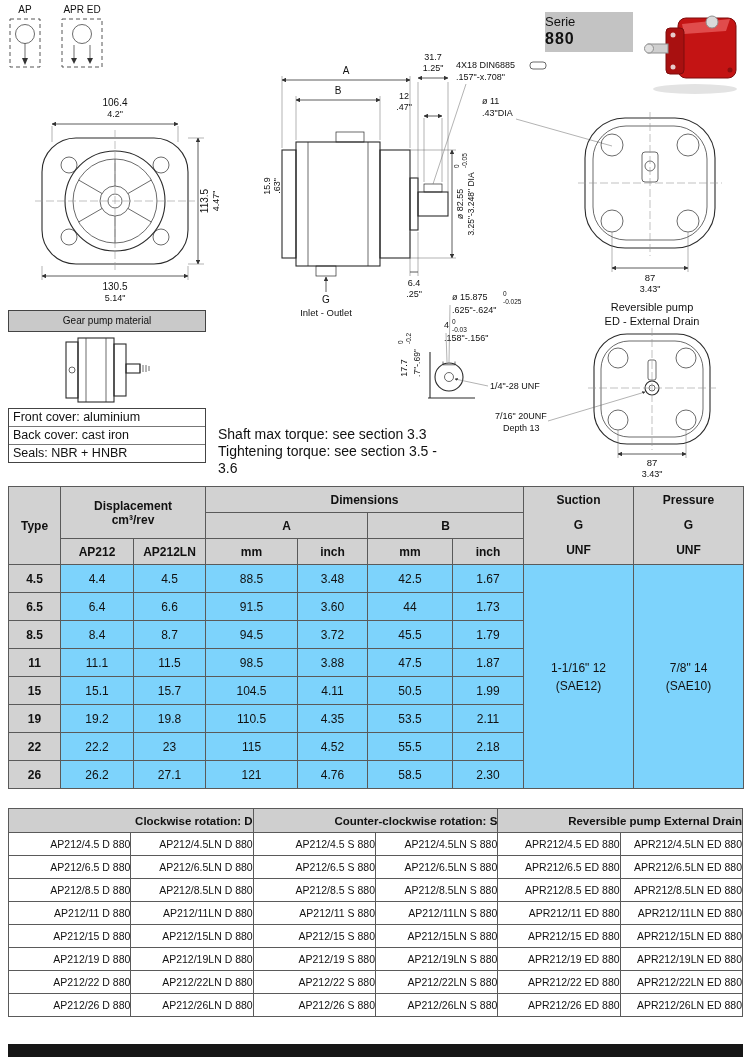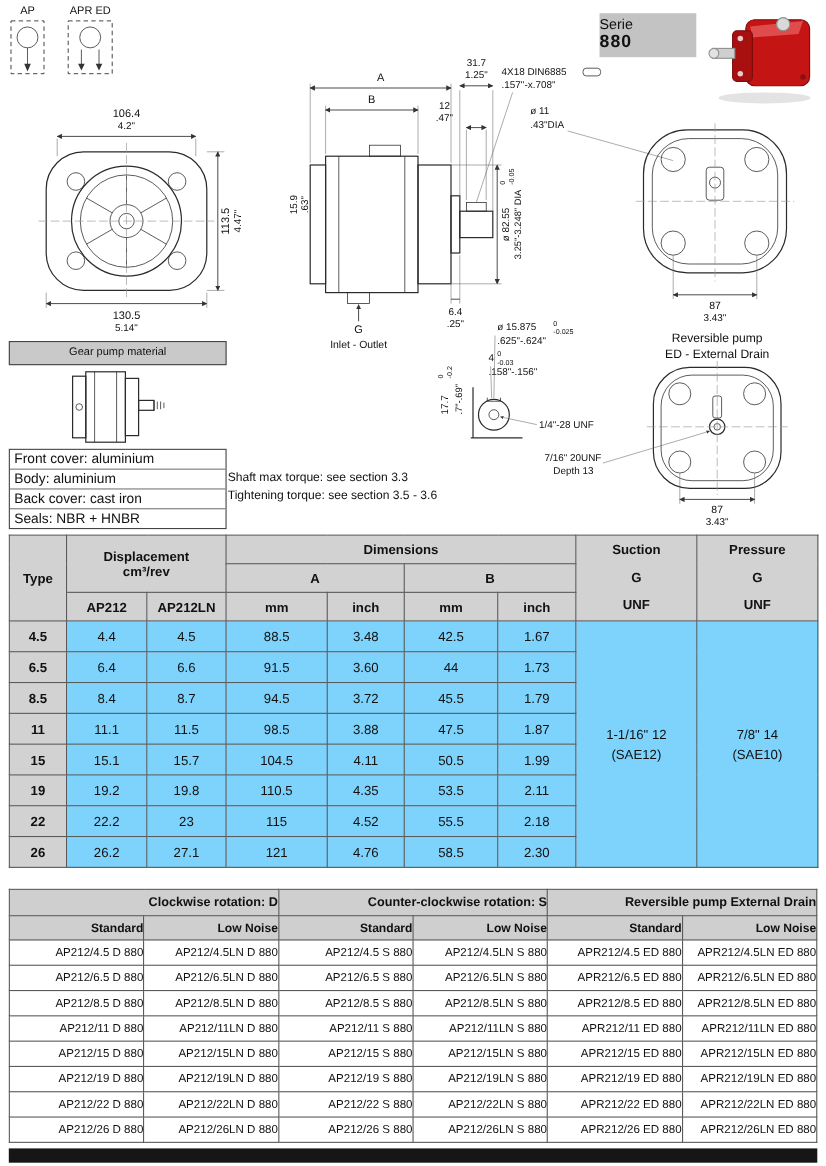--- a/index.html
+++ b/index.html
@@ -27,21 +27,21 @@
   
   .mat-box{left:8px;top:310px;width:198px;}
   .mat-title{border:1px solid #444;background:#c9c9c9;font-size:10px;text-align:center;height:20px;line-height:19px;}
   .mat-draw{display:block;margin:2px 0;}
   .mat-lines{border:1px solid #444;}
   .mat-line{font-size:12.5px;height:17px;line-height:16px;padding-left:4px;border-bottom:1px solid #777;}
   .mat-line:last-child{border-bottom:none;}
 
   
   .notes{left:207px;top:426px;width:250px;}
-  .note-line{font-size:11px;line-height:17px;}
+  .note-line{font-size:14px;line-height:17px;padding-left:11px;}
 
   
   .dim-table-wrap{left:8px;top:486px;}
   table{border-collapse:collapse;table-layout:fixed;}
   .dim-table{width:735px;font-size:12px;}
   .dim-table th,.dim-table td{border:1px solid #5a5a5a;text-align:center;vertical-align:middle;padding:0;}
   .dim-table thead th{background:#d2d2d2;font-weight:bold;height:25px;}
   .dim-table th.type-h{font-weight:bold;}
   .dim-table th.sp-h div{height:25px;line-height:25px;}
   .dim-table td{height:27px;background:#7dd3fc;}
@@ -296,21 +296,20 @@
       <rect x="106" y="10" width="12" height="52" class="outline"></rect>
       <rect x="118" y="30" width="14" height="9" class="outline"></rect>
       <line x1="132" y1="30" x2="132" y2="39" class="thin"></line>
       <line x1="135" y1="31" x2="135" y2="38" class="thin"></line>
       <line x1="138" y1="31" x2="138" y2="38" class="thin"></line>
       <line x1="141" y1="32" x2="141" y2="37" class="thin"></line>
       <circle cx="64" cy="36" r="3" class="thin"></circle>
     </svg>
     <div class="mat-lines">
       <div class="mat-line">Front cover: aluminium</div>
-      <div class="mat-line">Body: aluminium</div>
       <div class="mat-line">Back cover: cast iron</div>
       <div class="mat-line">Seals: NBR + HNBR</div>
     </div>
   </div>
 
   <div class="abs notes">
     <div class="note-line">Shaft max torque: see section 3.3</div>
     <div class="note-line">Tightening torque: see section 3.5 - 3.6</div>
   </div>
 
@@ -445,28 +444,20 @@
   </div>
 
   <div class="abs order-table-wrap">
     <table class="order-table">
       <thead>
         <tr class="grp">
           <th colspan="2">Clockwise rotation: D</th>
           <th colspan="2">Counter-clockwise rotation: S</th>
           <th colspan="2">Reversible pump External Drain</th>
         </tr>
-        <tr class="sub">
-          <th>Standard</th>
-          <th>Low Noise</th>
-          <th>Standard</th>
-          <th>Low Noise</th>
-          <th>Standard</th>
-          <th>Low Noise</th>
-        </tr>
       </thead>
       <tbody>
           <tr>
             <td>AP212/4.5 D 880</td>
             <td>AP212/4.5LN D 880</td>
             <td>AP212/4.5 S 880</td>
             <td>AP212/4.5LN S 880</td>
             <td>APR212/4.5 ED 880</td>
             <td>APR212/4.5LN ED 880</td>
           </tr>

